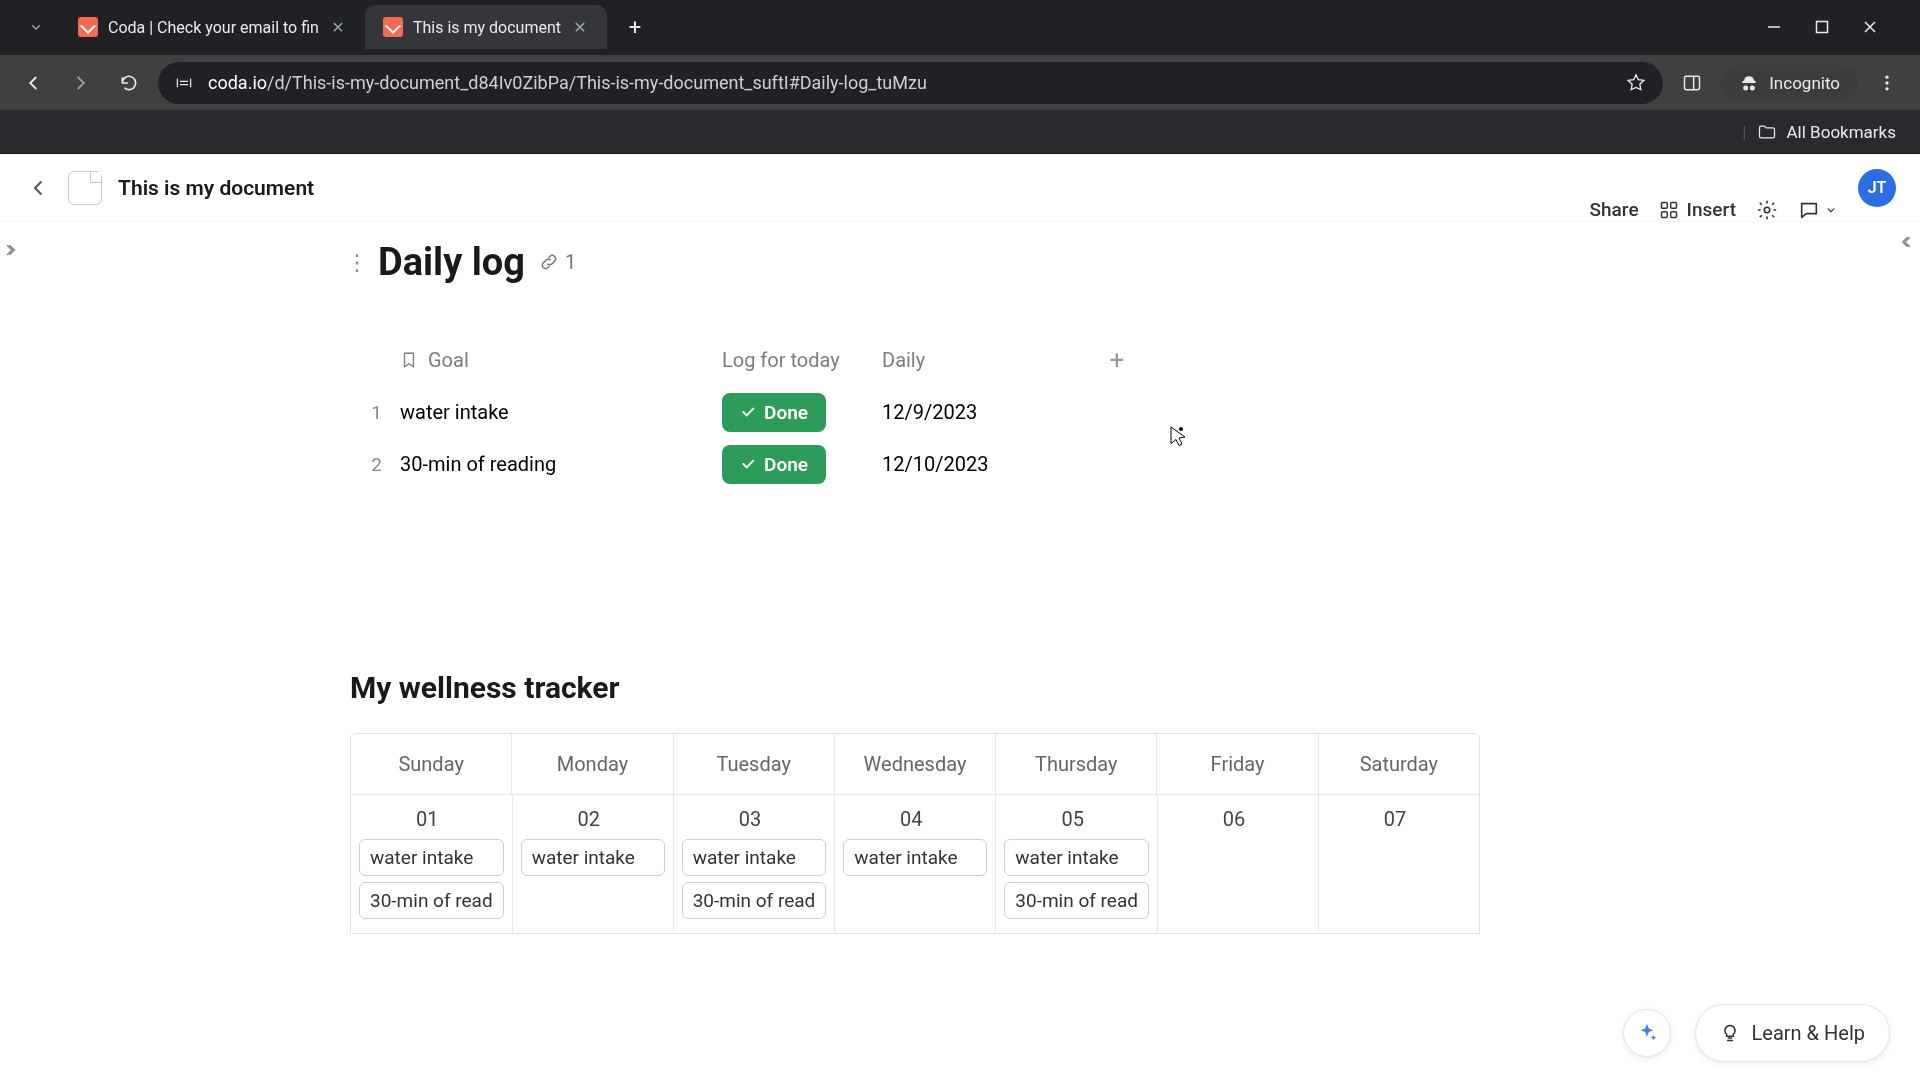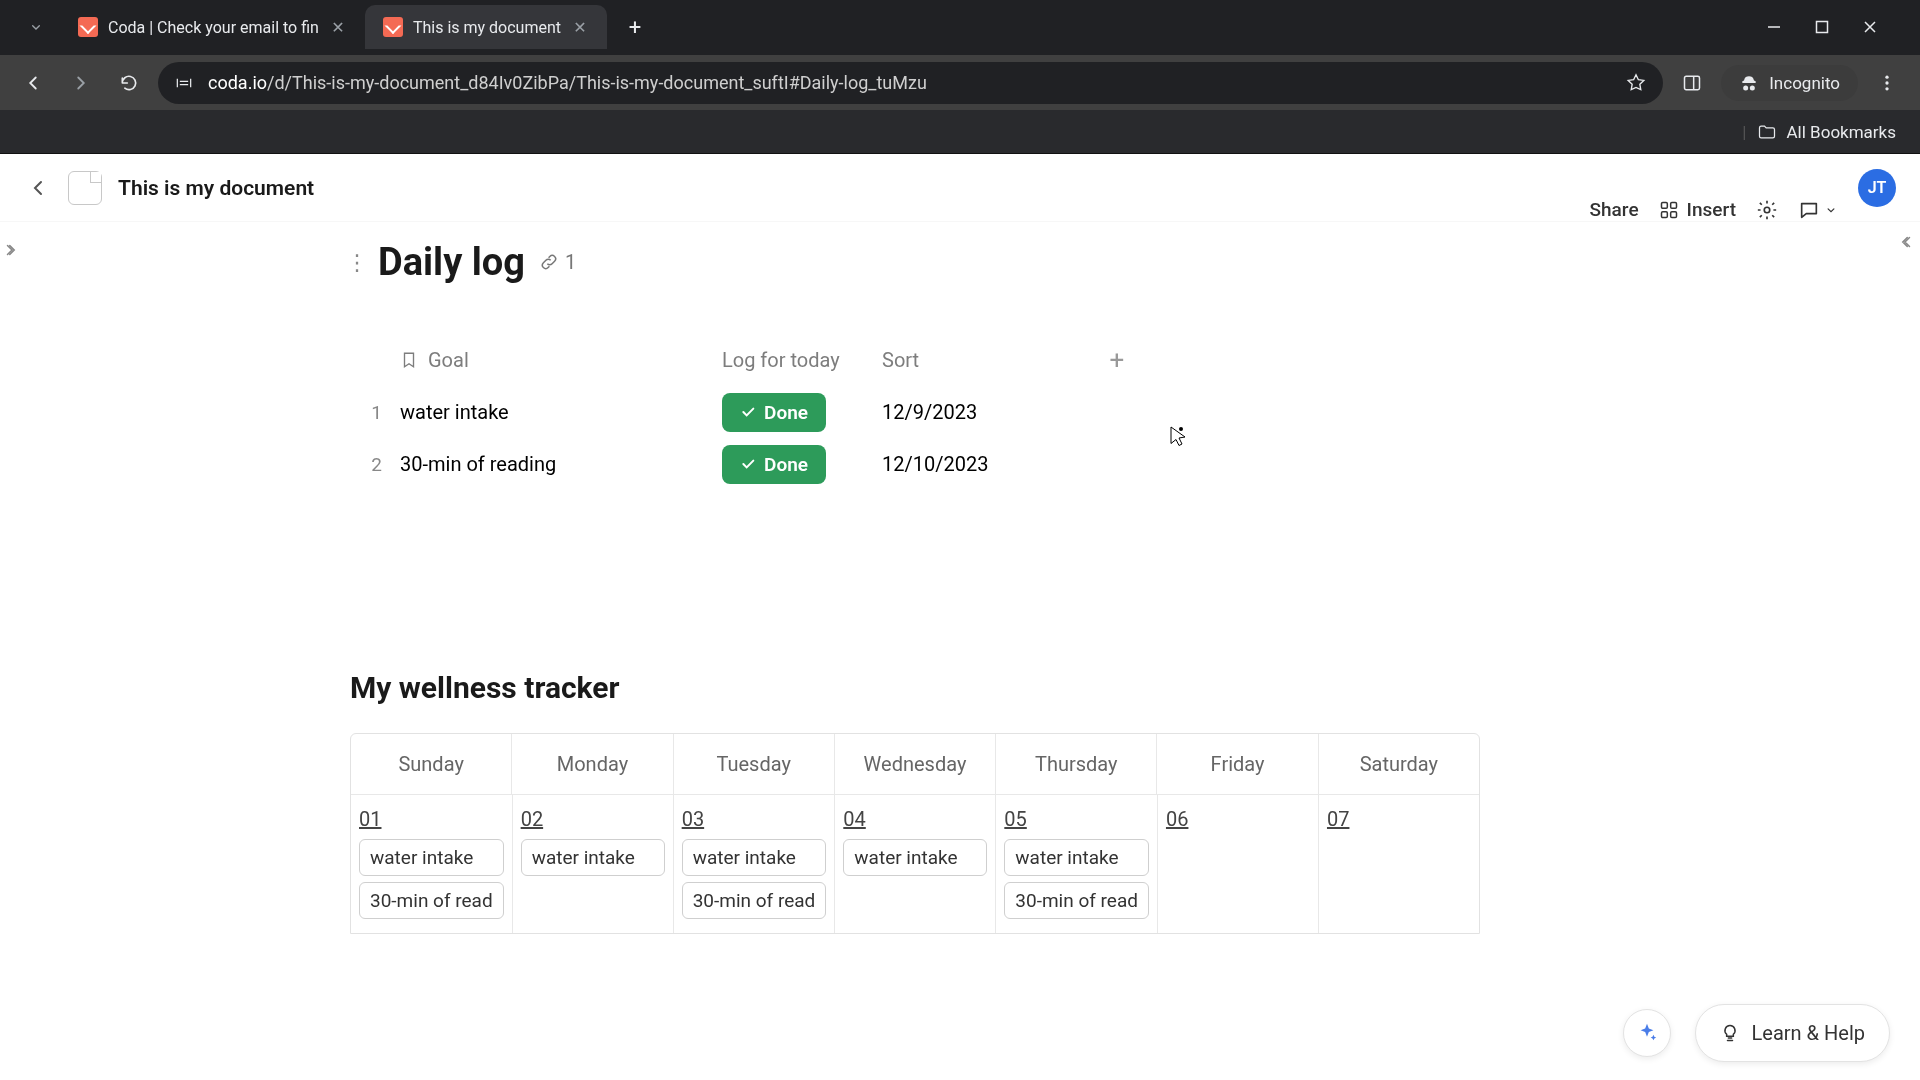--- a/index.html
+++ b/index.html
@@ -446,25 +446,24 @@
     }
     .cal-cell{
       flex:1;
       border-right:1px solid #e8e8e8;
       padding:8px;
       min-height:100px;
       position:relative;
     }
     .cal-cell:last-child{border-right:none;}
     .cal-date{
-      text-align:left;
+      text-align:center;
       font-size:20px;
       color:#444;
       padding:4px 8px 8px 0;
-      text-decoration:underline;
     }
     .cal-event{
       border:1px solid #cfcfcf;
       border-radius:6px;
       padding:6px 10px;
       font-size:19px;
       color:#333;
       margin-bottom:6px;
       white-space:nowrap;
       overflow:hidden;
@@ -694,21 +693,21 @@
     <div class="table">
       <div class="thead">
         <div class="col-num"></div>
         <div class="col-goal th th-goal">
           <svg viewBox="0 0 24 24" width="18" height="18">
               <path d="M6 3h12v18l-6-4-6 4V3z" stroke="currentColor" stroke-width="1.8" fill="none"></path>
             </svg>
           <span>Goal</span>
         </div>
         <div class="col-log th">Log for today</div>
-        <div class="col-date th">Sort</div>
+        <div class="col-date th">Daily</div>
         <div class="col-add">
           <div class="add-col-btn">+</div>
         </div>
       </div>
 
       <div class="trow">
         <div class="col-num">1</div>
         <div class="col-goal">water intake</div>
         <div class="col-log"><span class="done-btn">
           <svg viewBox="0 0 24 24" width="16" height="16">

